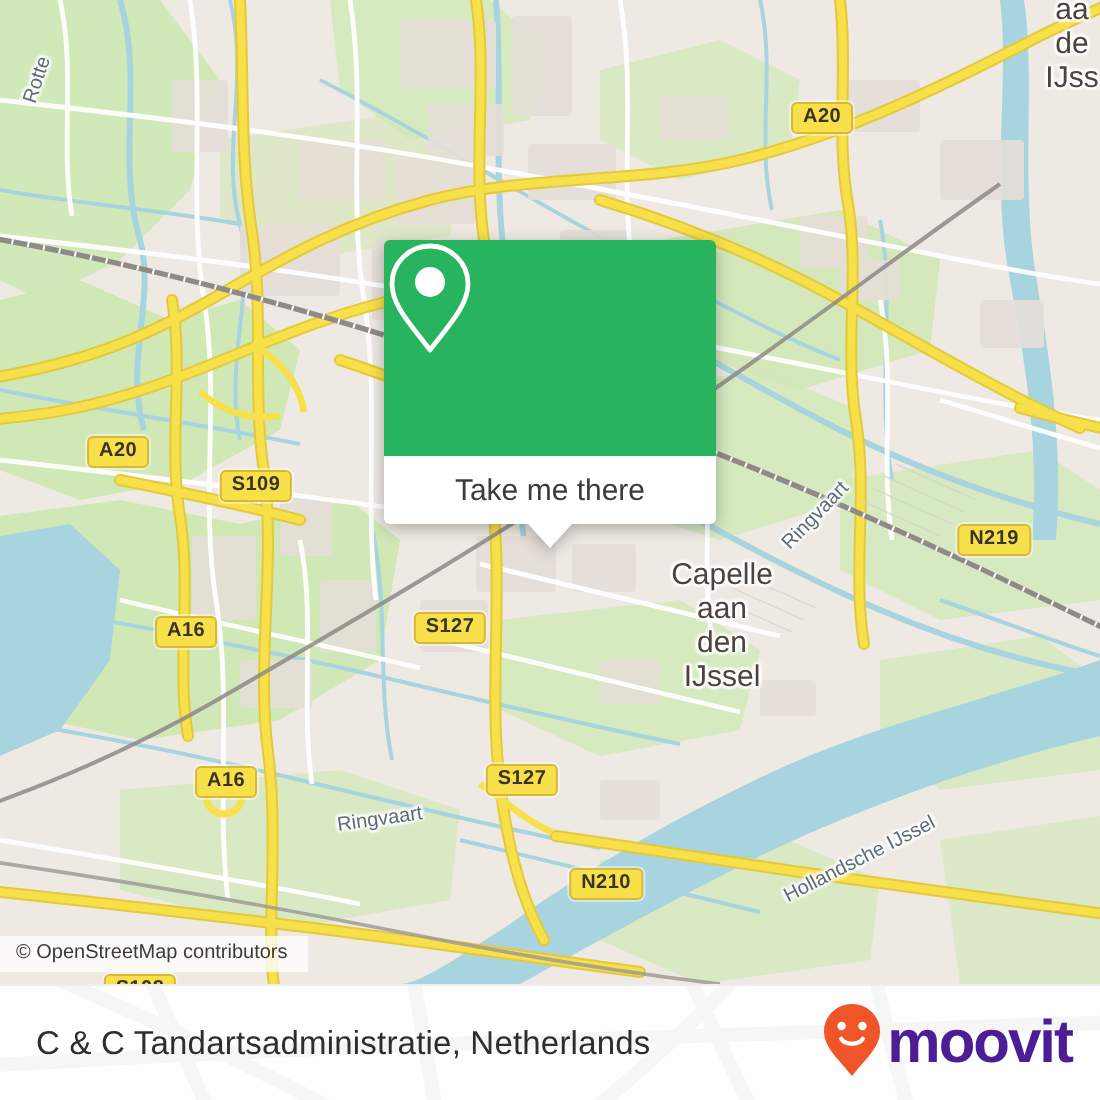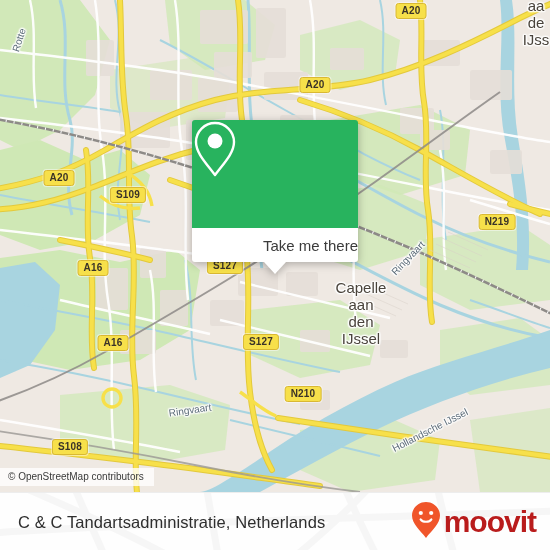--- a/index.html
+++ b/index.html
@@ -25,20 +25,21 @@
     border-radius:3px;
     color:#3a3328;
     font-size:10px;
     font-weight:bold;
     letter-spacing:.2px;
     padding:1px 5px 2px 5px;
     line-height:11px;
     white-space:nowrap;
     box-shadow:0 0 0 1px rgba(255,255,255,.45);
     transform:translate(-50%,-50%);
+    margin-top:48px;
   }
   
   .maplabel{
     position:absolute;
     color:#5c5349;
     font-size:11px;
     white-space:nowrap;
     transform:translate(-50%,-50%);
     text-shadow:
       1px 0 1.5px #fff,-1px 0 1.5px #fff,0 1px 1.5px #fff,0 -1px 1.5px #fff,
@@ -56,21 +57,21 @@
     position:absolute;left:192px;top:120px;width:166px;
     filter:drop-shadow(0 2px 4px rgba(0,0,0,.28));
     z-index:40;
   }
   .popup-head{
     height:108px;border-radius:3px 3px 0 0;
     display:flex;align-items:center;justify-content:center;
   }
   .popup-foot{
     background:#fff;height:34px;border-radius:0 0 3px 3px;
-    display:flex;align-items:center;justify-content:flex-end;
+    display:flex;align-items:center;justify-content:center;
     color:#3b3b3b;font-size:15px;
   }
   .popup-tail{
     position:absolute;left:50%;top:142px;margin-left:-11px;
     width:0;height:0;
     border-left:11px solid transparent;
     border-right:11px solid transparent;
     border-top:12px solid #fff;
   }
 
@@ -93,21 +94,21 @@
   .footer-inner{
     position:relative;width:100%;height:100%;
     display:flex;align-items:center;justify-content:space-between;
     padding:0 14px 0 18px;box-sizing:border-box;gap:44px;
   }
   .footer-title{
     color:#2e2e2e;font-size:16.5px;letter-spacing:.1px;white-space:nowrap;
   }
   .brand{display:flex;align-items:center;gap:3px;}
   .brand-word{
-    color:#b91c1c;font-size:30px;font-weight:bold;letter-spacing:-1px;
+    color:#4c1d95;font-size:30px;font-weight:bold;letter-spacing:-1px;
     line-height:30px;
   }
 </style>
 </head>
 <body>
 
 <div id="root">
 
   <div class="map">
     <svg width="550" height="492" viewBox="0 0 550 492">

